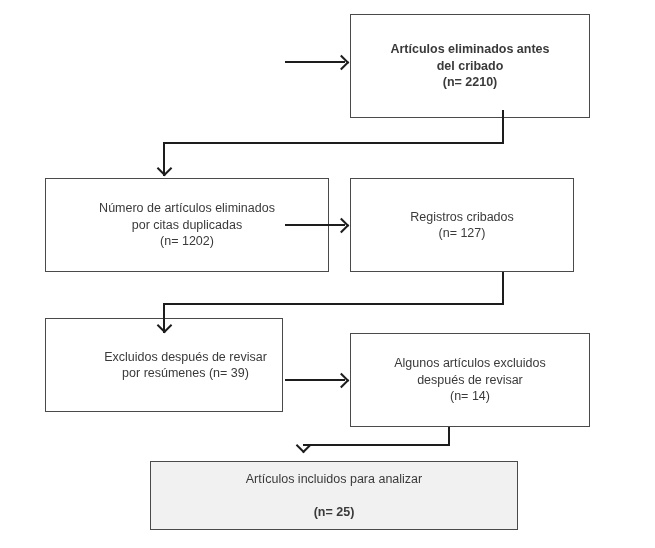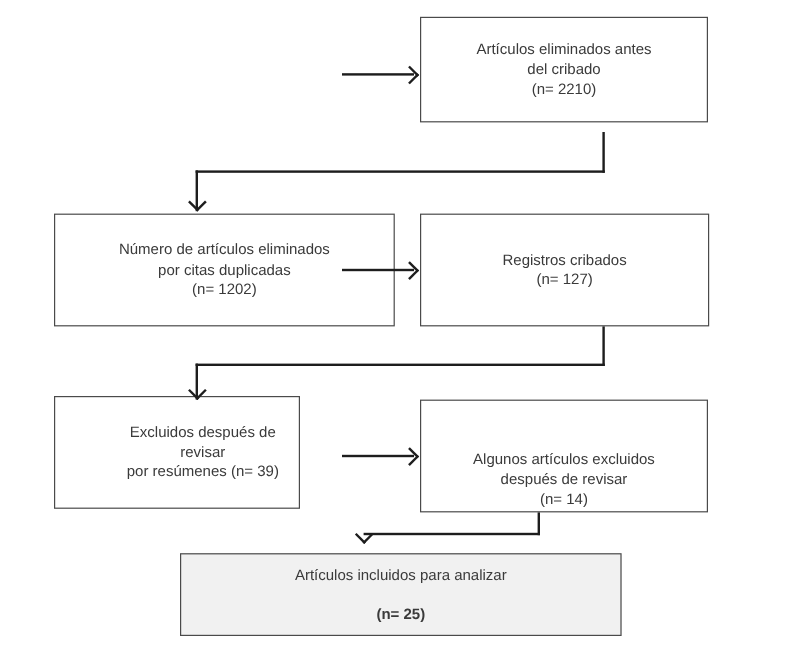--- a/index.html
+++ b/index.html
@@ -36,25 +36,25 @@
     line-height: 16.5px;
     color: #3a3a3a;
     padding: 2px 8px;
     white-space: pre-line;
   }
   .node-text .strongline {
     font-weight: bold;
   }
   
   #box-identified   { left: 45px;  top: 14px;  width: 238px; height: 96px; }
-  #box-removed-pre  { left: 350px; top: 14px;  width: 240px; height: 88px; }
+  #box-removed-pre  { left: 350px; top: 14px;  width: 240px; height: 104px; font-weight: bold; }
   #box-duplicates   { left: 45px;  top: 178px; width: 284px; height: 94px; }
-  #box-screened     { left: 350px; top: 178px; width: 241px; height: 94px; }
-  #box-excluded-abs { left: 45px;  top: 330px; width: 205px; height: 94px; padding-left: 43px; }
-  #box-excluded-rev { left: 350px; top: 333px; width: 240px; height: 94px; align-items: flex-end; }
+  #box-screened     { left: 350px; top: 178px; width: 224px; height: 94px; }
+  #box-excluded-abs { left: 45px;  top: 318px; width: 238px; height: 94px; padding-left: 43px; }
+  #box-excluded-rev { left: 350px; top: 333px; width: 240px; height: 94px; }
   #box-included     { left: 150px; top: 461px; width: 368px; height: 69px; }
 
   
   .conn {
     position: absolute;
     background: #1d1d1d;
   }
   .hline { height: 2px; }
   .vline { width: 2px; }
   .chev {

